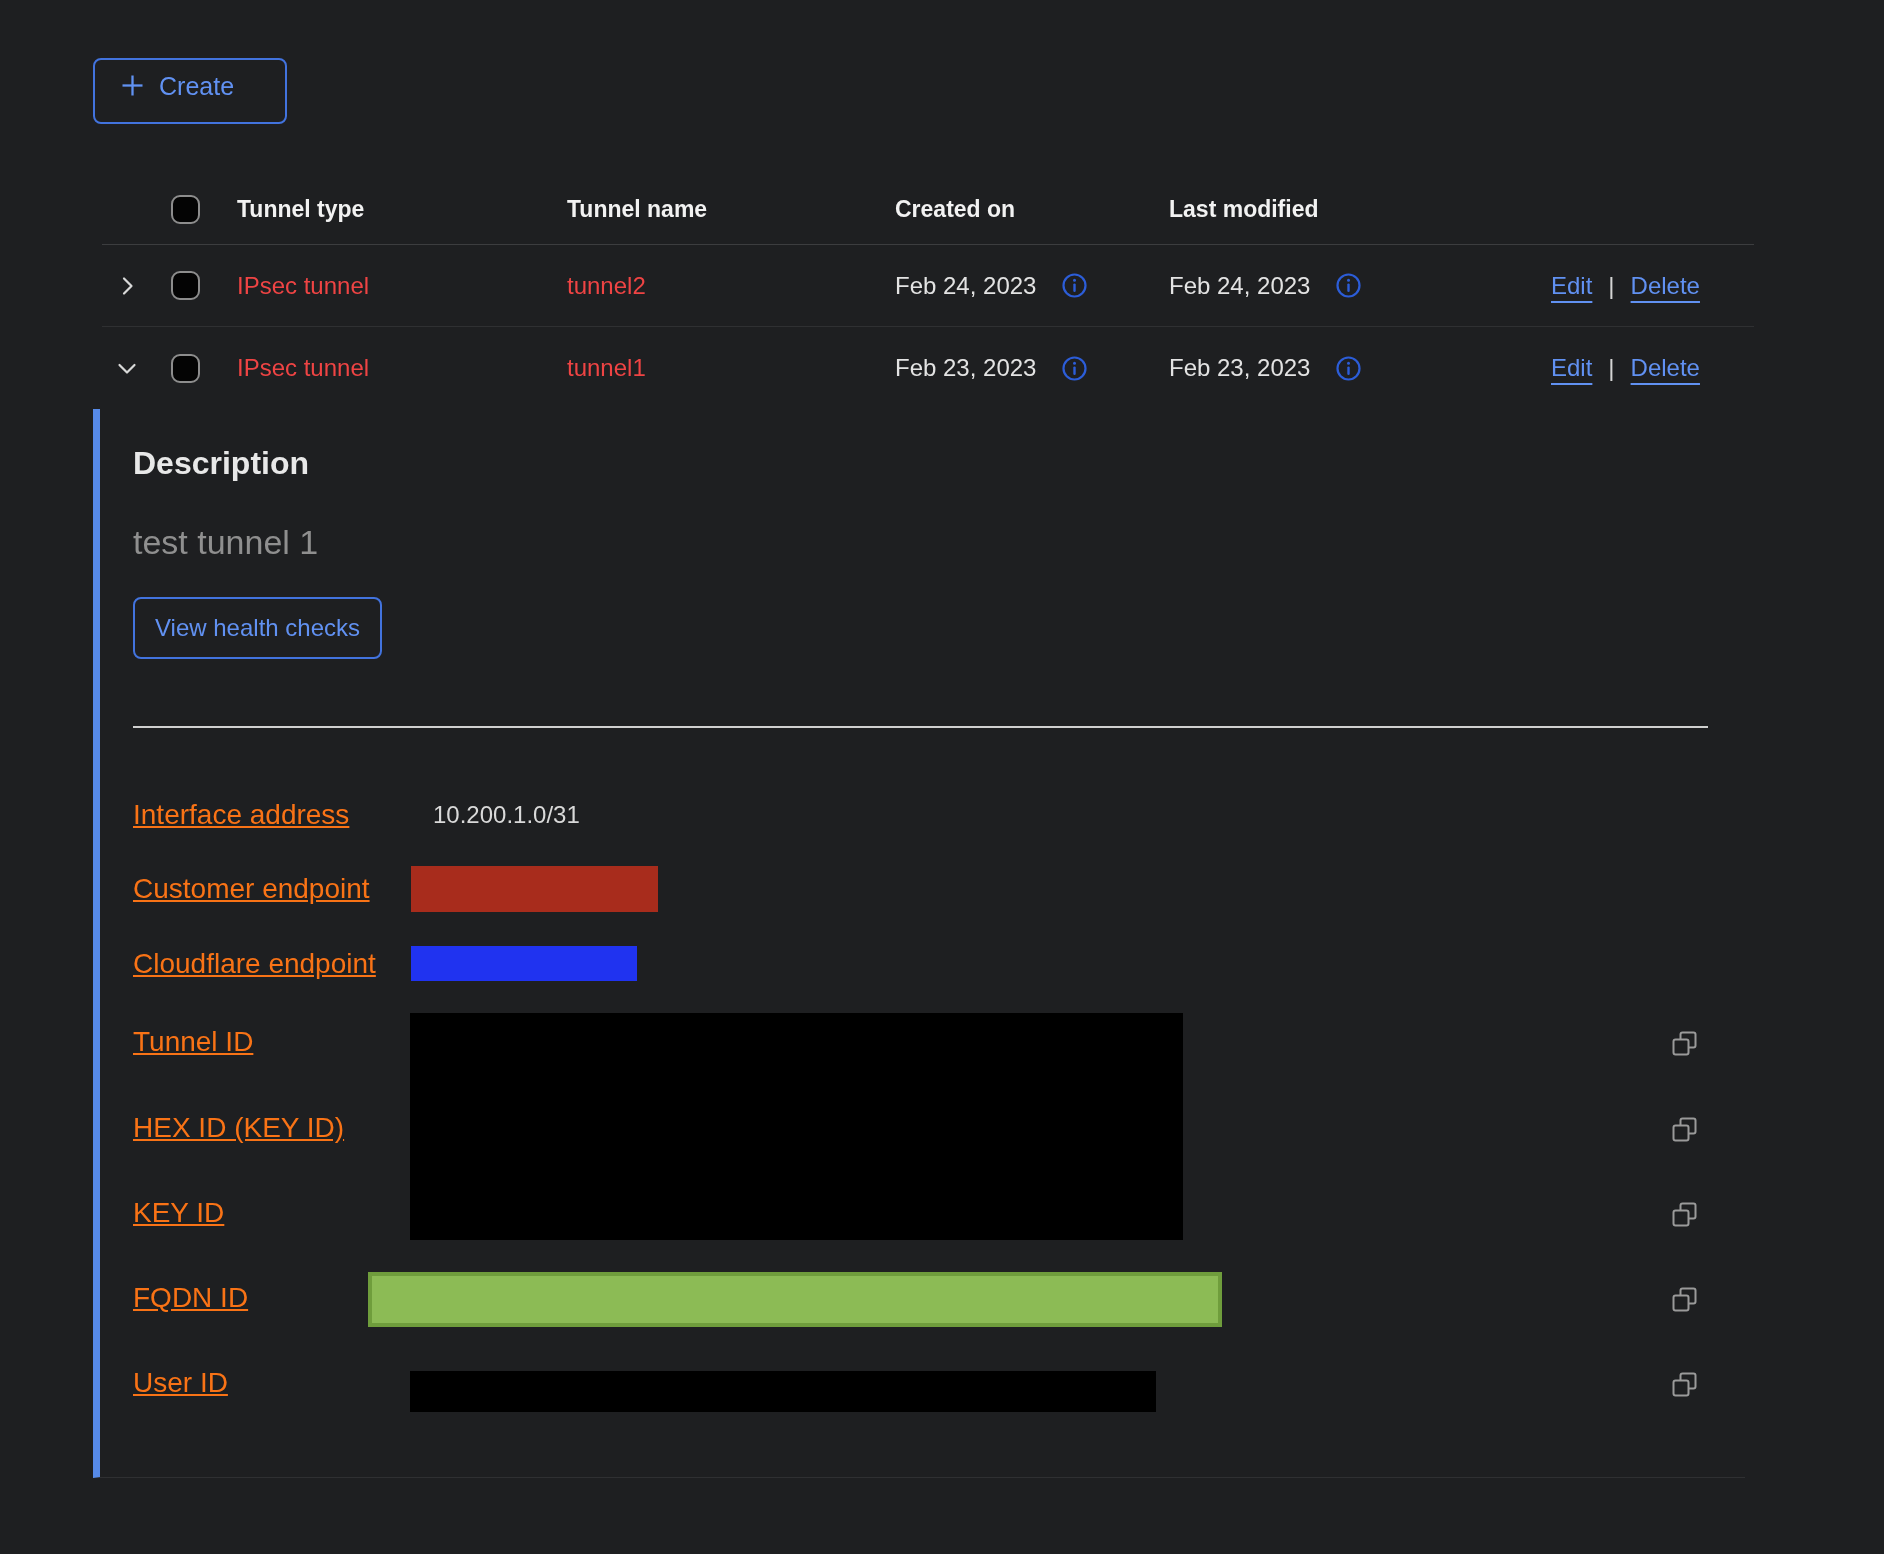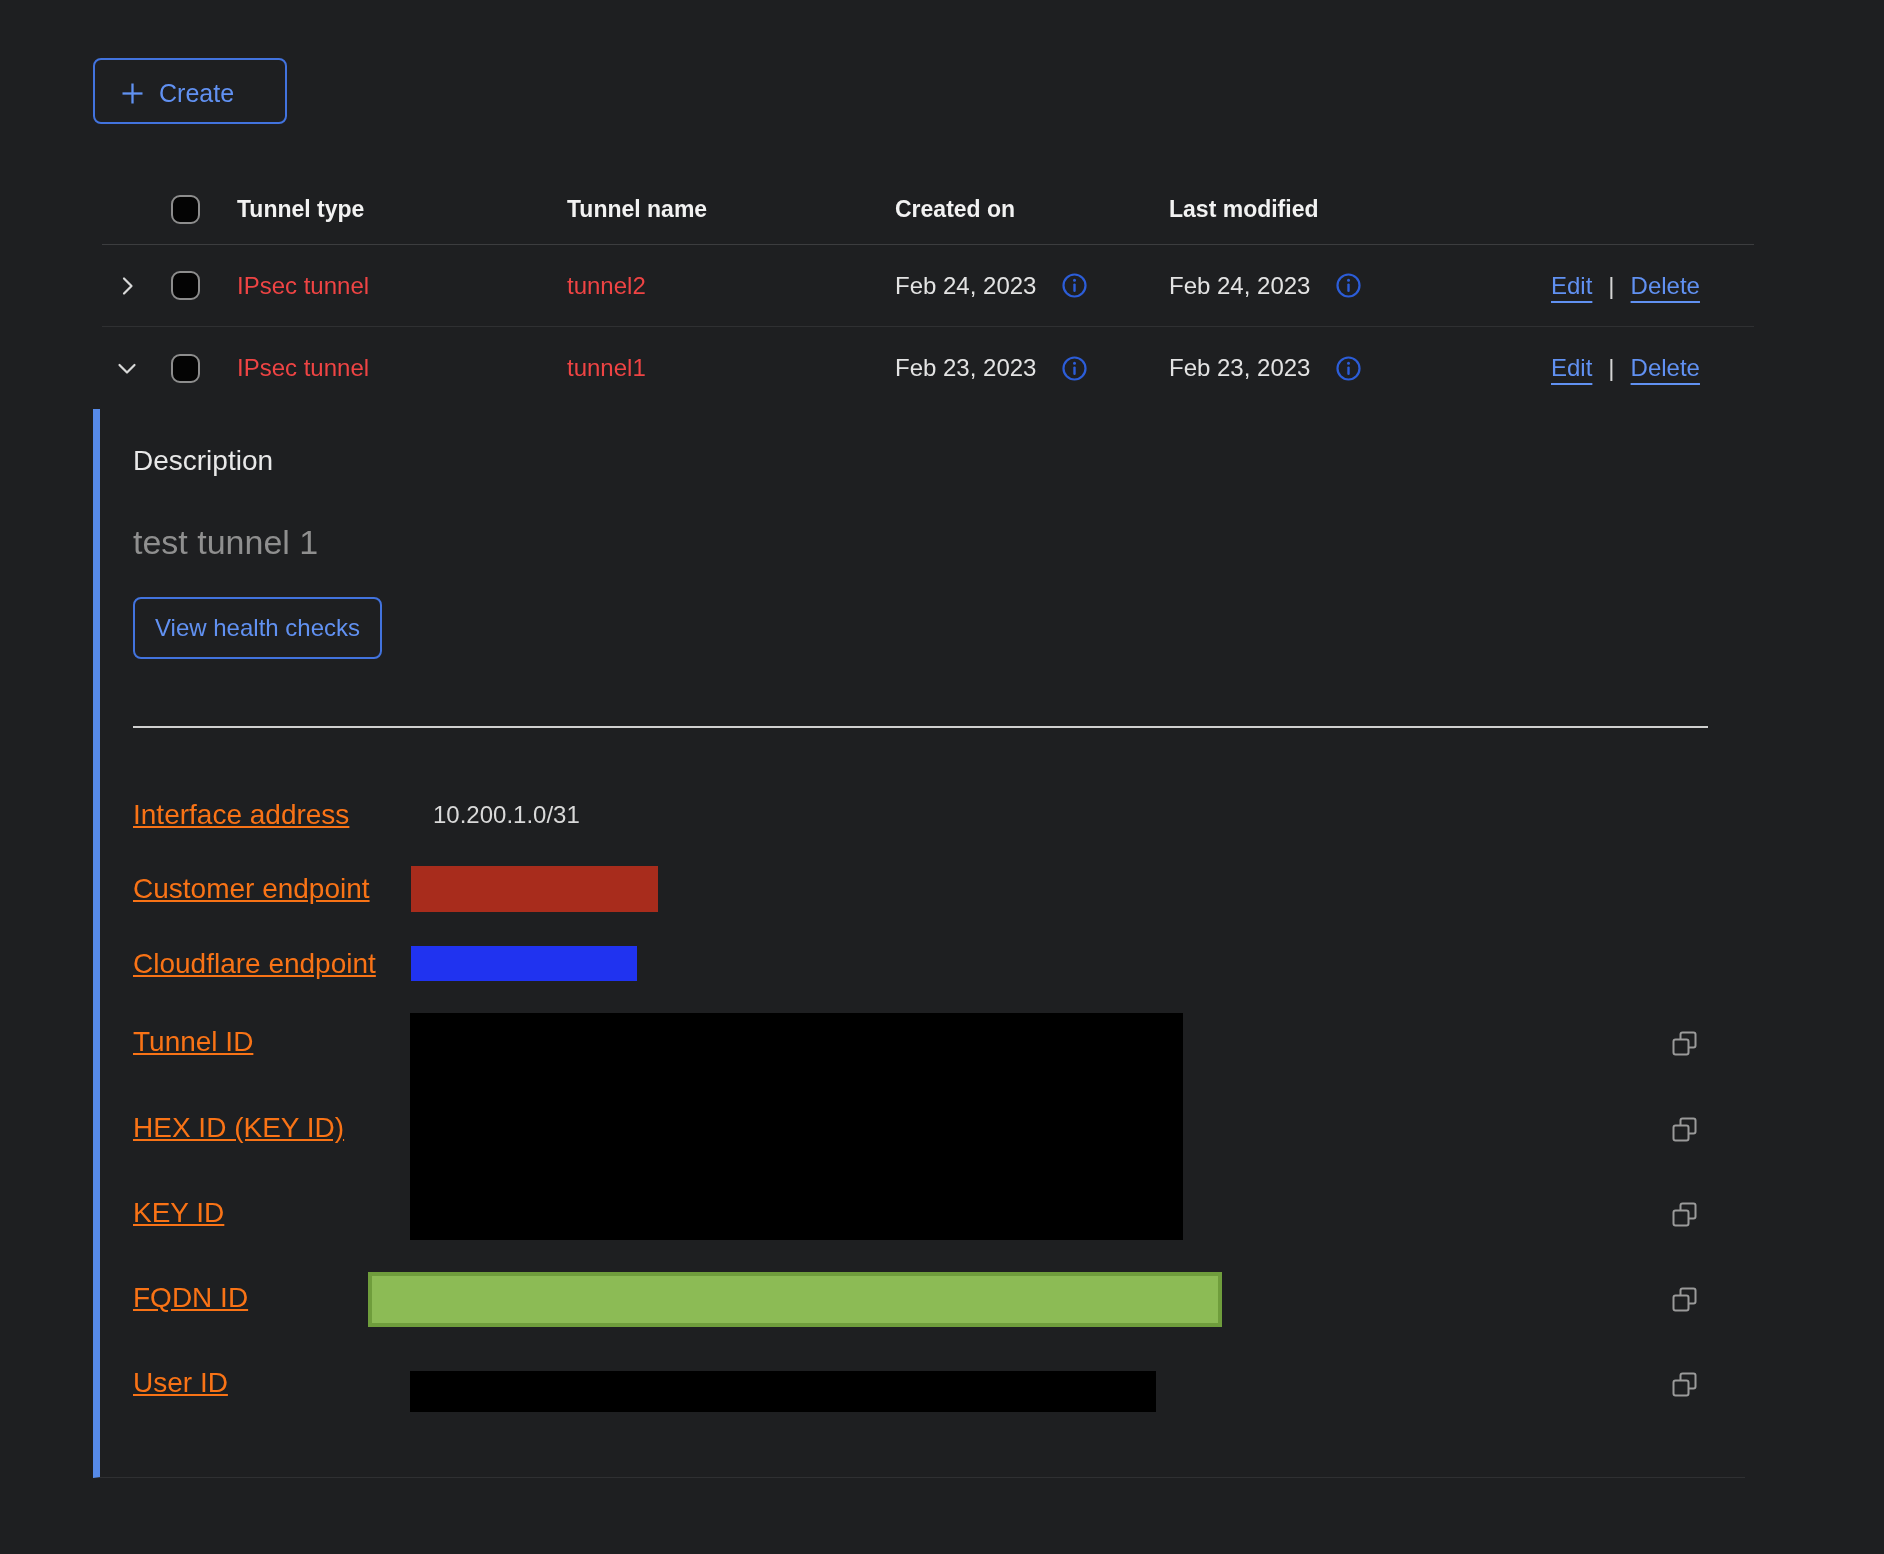--- a/index.html
+++ b/index.html
@@ -11,22 +11,22 @@
     --redaction-black:#000000; --icon-gray:#9a9a9a;
   }
   *{margin:0;padding:0;box-sizing:border-box;}
   html,body{background:var(--bg);}
   body{font-family:"Liberation Sans","DejaVu Sans",sans-serif;color:var(--text-primary);}
   .page{position:relative;width:1884px;height:1554px;background:var(--bg);overflow:hidden;}
 
   
   .create-btn{position:absolute;left:93px;top:58px;width:194px;height:66px;
     border:2px solid var(--accent-border);border-radius:8px;background:transparent;
-    color:var(--accent);font-size:25px;display:flex;align-items:center;gap:13px;
-    padding:4px 0 0 24px;cursor:pointer;font-family:inherit;}
+    color:var(--accent);font-size:25px;display:flex;gap:13px;
+    padding:12px 0 0 24px;cursor:pointer;font-family:inherit;}
   .create-btn svg{flex:0 0 auto;}
 
   
   .table{position:absolute;left:102px;top:175px;width:1652px;}
   .t-row{display:grid;grid-template-columns:55px 80px 330px 328px 274px 382px 1fr;
     align-items:center;height:82px;border-bottom:1px solid var(--row-divider);font-size:24px;}
   .t-row.header{height:70px;font-weight:700;font-size:23px;border-bottom:1px solid var(--divider);color:#f2f2f2;}
   .t-row.expanded{border-bottom:none;}
   .chev-cell{display:flex;align-items:center;justify-content:flex-start;padding-left:10px;}
   .chev-btn{background:none;border:none;cursor:pointer;display:flex;align-items:center;color:#d9d9d9;padding:4px;}
@@ -36,21 +36,21 @@
   .date-cell{display:flex;align-items:center;gap:25px;color:#e3e3e3;}
   .info-btn{background:none;border:none;padding:0;display:flex;align-items:center;color:var(--info);cursor:pointer;}
   .actions-cell{display:flex;align-items:center;gap:16px;font-size:24px;}
   .link{color:var(--accent);text-decoration:underline;text-underline-offset:7px;text-decoration-thickness:1.5px;cursor:pointer;}
   .pipe{color:#d5d5d5;}
 
   
   .panel{position:absolute;left:93px;top:409px;width:1652px;height:1069px;
     border-left:7px solid var(--accent-bar);border-bottom:1px solid var(--row-divider);}
   .panel .abs{position:absolute;}
-  .desc-label{left:33px;top:36px;font-size:28px;font-weight:400;color:#e8e8e8;}
+  .desc-label{left:33px;top:36px;font-size:32px;font-weight:700;color:#e8e8e8;}
   .desc-value{left:33px;top:114px;font-size:34px;color:var(--text-secondary);}
   .health-btn{left:33px;top:188px;height:62px;border:2px solid var(--accent-border);
     border-radius:8px;background:transparent;color:var(--accent);font-size:24px;
     padding:0 20px;cursor:pointer;font-family:inherit;}
   .panel-hr{left:33px;top:317px;width:1575px;height:2px;background:var(--panel-divider);}
 
   .f-label{left:33px;font-size:28px;color:#f97316;height:30px;display:flex;align-items:center;text-decoration:underline;}
   .f-value{left:333px;font-size:24px;color:#d9d9d9;height:30px;display:flex;align-items:center;}
   .red-box{left:311px;top:457px;width:247px;height:46px;background:var(--redaction-red);}
   .blue-box{left:311px;top:537px;width:226px;height:35px;background:var(--redaction-blue);}

